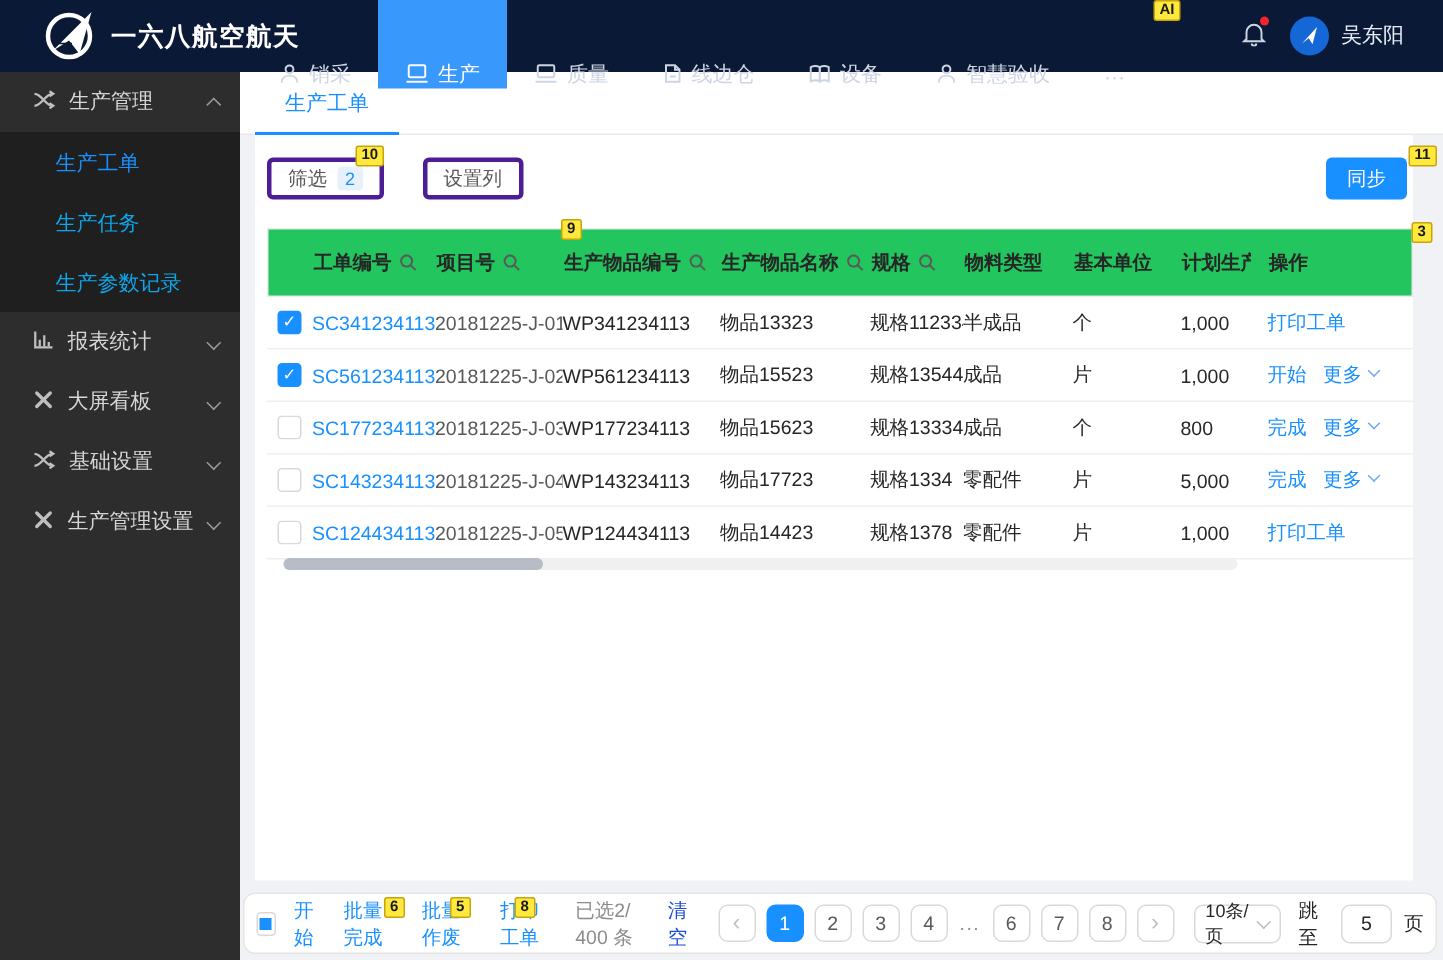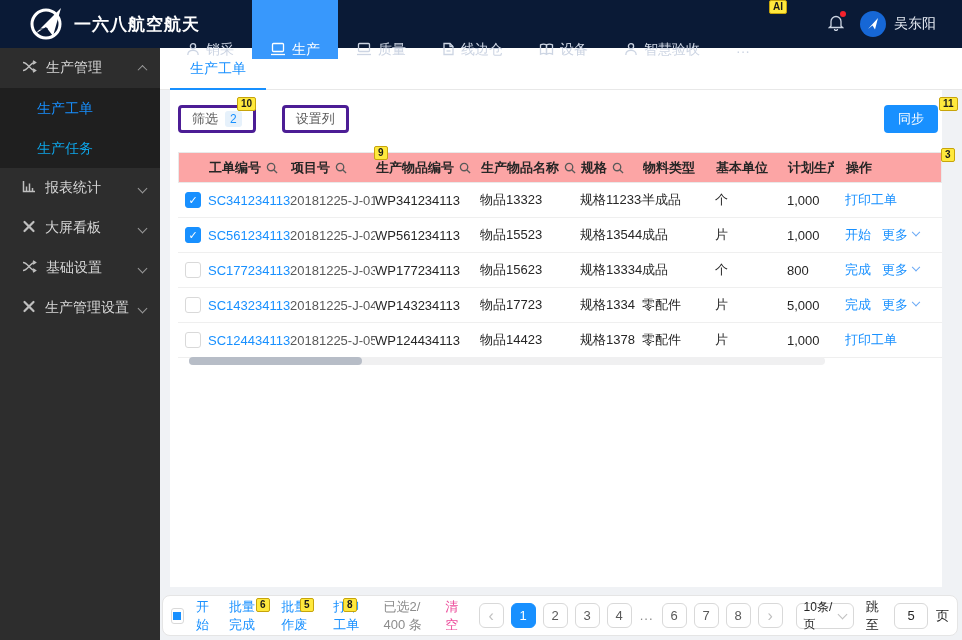--- a/index.html
+++ b/index.html
@@ -42,21 +42,21 @@
   .card { position:absolute; left:10px; top:42px; width:772px; height:497px; background:#fff; }
   .toolbar { display:flex; align-items:center; padding:15px 4px 0 8px; }
   .btn { height:28px; padding:0 11px; border:3px solid #4c1d95; border-radius:4px; background:#fff; color:#595959; font-size:13px; display:inline-flex; align-items:center; cursor:pointer; }
   .btn + .btn { margin-left:26px; }
   .btn .count { background:#e6f1fb; color:#1890ff; font-size:12px; padding:1px 5px; border-radius:3px; margin-left:7px; line-height:14px; }
   .btn-primary { margin-left:auto; background:#1890ff; border:none; color:#fff; padding:0 14px; border-radius:4px; height:28px; font-size:13px; display:inline-flex; align-items:center; cursor:pointer; }
 
   
   .tbl { margin:19px 0 0 8px; width:764px; font-size:13px; }
   .tr { display:flex; align-items:center; height:35px; border-bottom:1px solid #efefef; }
-  .thead { height:31px; background:#fca5a5; border:1px solid #e9e9e9; font-weight:bold; color:#262626; }
+  .thead { height:46px; background:#22c55e; border:1px solid #e9e9e9; font-weight:bold; color:#262626; }
   .th,.td { display:flex; align-items:center; overflow:hidden; white-space:nowrap; flex:0 0 auto; }
   .c-cb{width:30px; padding-left:7px;} .c-order{width:82px;} .c-proj{width:85px;} .c-code{width:105px;}
   .c-name{width:100px;} .c-spec{width:62px;} .c-type{width:73px;} .c-unit{width:68px;} .c-qty{width:50px; padding-left:4px;} .c-ops{width:109px; padding-left:12px;}
   .th svg { margin-left:5px; flex:0 0 auto; }
   .td.c-proj { color:#595959; }
   a.lnk { color:#1890ff; text-decoration:none; cursor:pointer; }
   .op { color:#1890ff; text-decoration:none; cursor:pointer; margin-right:11px; }
   .op:empty { display:none; margin:0; }
   .caret { width:6px; height:6px; border-right:1.5px solid #69a9f5; border-bottom:1.5px solid #69a9f5; transform:rotate(45deg) translate(-2px,-2px); margin-left:-6px; }
 
@@ -65,21 +65,21 @@
   .cb.checked::after { content:"✓"; color:#fff; font-size:11px; line-height:1; }
   .cb.indeterminate::after { content:""; width:8px; height:8px; background:#1890ff; }
 
   .hscroll { position:relative; margin:-1px 0 0 19px; width:636px; height:8px; border-radius:4px; background:#f0f0f1; }
   .hscroll .thumb { position:absolute; left:0; top:0; width:173px; height:8px; border-radius:4px; background:#b7bdc7; cursor:pointer; }
 
   
   .footer { position:absolute; left:162px; top:595px; width:796px; height:41px; background:#fff; border:1px solid #e5e5e5; border-radius:8px; display:flex; align-items:center; padding:0 8px; z-index:6; font-size:13px; }
   .f-links { display:flex; align-items:center; gap:14px; margin-left:12px; }
   .f-sel { color:#8c8c8c; margin-left:12px; }
-  .f-clear { color:#ec4899; cursor:pointer; }
+  .f-clear { color:#1d4ed8; cursor:pointer; }
   .pager { display:flex; align-items:center; gap:7px; margin-left:13px; }
   .pg { min-width:25px; height:25px; border:1px solid #d9d9d9; border-radius:6px; background:#fff; display:flex; align-items:center; justify-content:center; color:#595959; cursor:pointer; }
   .pg.active { background:#1890ff; border-color:#1890ff; color:#fff; }
   .pg.arrow { color:#c0c0c0; font-size:16px; }
   .pg.dots { border:none; color:#8c8c8c; min-width:16px; letter-spacing:1px; }
   .psel { margin-left:13px; height:26px; border:1px solid #d9d9d9; border-radius:6px; display:flex; align-items:center; padding:0 7px; gap:6px; font-size:12px; color:#262626; cursor:pointer; }
   .psel .chev { border-color:#bfbfbf; margin-top:-3px; }
   .jump-lbl { margin-left:12px; }
   .jump-input { margin-left:8px; width:34px; height:26px; border:1px solid #d9d9d9; border-radius:6px; text-align:center; font-size:13px; color:#262626; font-family:inherit; }
   .jump-unit { margin-left:8px; }
@@ -176,20 +176,21 @@
             <path d="M1 2.5 C6 2.5 8 10.5 13 10.5"></path>
             <path d="M11 .8 L13.5 2.5 L11 4.2"></path>
             <path d="M11 8.8 L13.5 10.5 L11 12.2"></path>
           </svg></span>
       <span class="lbl">生产管理</span>
       <span class="chev up"></span>
     </div>
     <div class="submenu">
       <div class="side-sub active">生产工单</div>
       <div class="side-sub">生产任务</div>
+      <div class="side-sub">生产参数记录</div>
     </div>
     <div class="side-group">
       <span><svg width="14" height="13" viewBox="0 0 14 13" fill="none" stroke="#bfbfbf" stroke-width="1.5">
             <path d="M1.5 1 V11.5 H13"></path>
             <path d="M4.5 11 V6.5 M7.5 11 V3.5 M10.5 11 V8"></path>
           </svg></span>
       <span class="lbl">报表统计</span>
       <span class="chev down"></span>
     </div>
     <div class="side-group">

